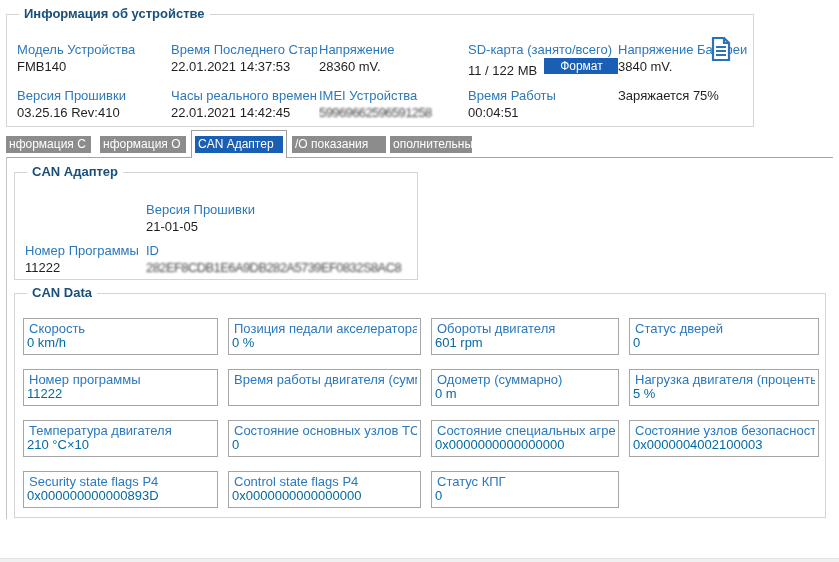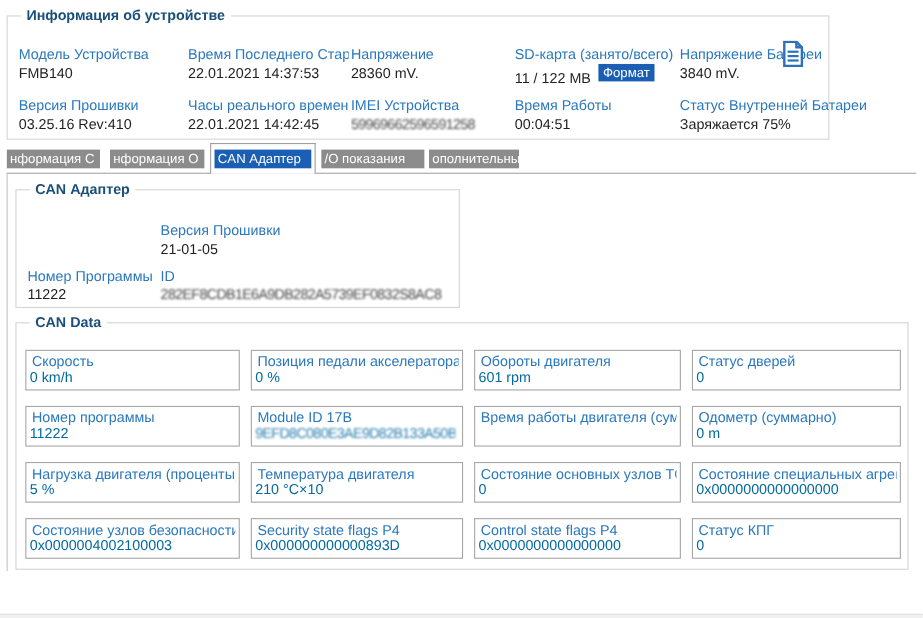--- a/index.html
+++ b/index.html
@@ -12,21 +12,21 @@
   .legend{
     position:absolute;top:-9px;left:12px;background:#fff;padding:0 5px;
     font-weight:bold;color:#1a4f7a;font-size:13px;white-space:nowrap;
   }
   
   .hfield{position:absolute;overflow:hidden;}
   .flabel{color:#2b78bd;font-size:13px;line-height:17px;white-space:nowrap;overflow:hidden;}
   .fvalue{color:#1f1f1f;font-size:13px;line-height:18px;white-space:nowrap;overflow:hidden;}
   .format-btn{
     display:inline-block;background:#1b5fb5;color:#fff;font-size:12px;line-height:16px;
-    padding:0 4px;margin-left:7px;vertical-align:1px;cursor:pointer;overflow:hidden;
+    padding:0 16px;margin-left:7px;vertical-align:1px;cursor:pointer;overflow:hidden;
   }
   .doc-icon{position:absolute;right:22px;top:22px;width:20px;height:24px;}
   
   .pane-top-line{position:absolute;left:6px;top:157px;width:827px;border-top:1px solid #a6a6a6;z-index:1;}
   .pane-left-line{position:absolute;left:6px;top:157px;height:362px;border-left:1px solid #c4c4c4;z-index:1;}
   .tabs{position:absolute;left:6px;top:130px;height:28px;display:flex;align-items:center;z-index:2;}
   .tab{
     height:24px;box-sizing:border-box;display:flex;align-items:center;
     background:transparent;cursor:pointer;overflow:hidden;flex:none;
   }
@@ -97,21 +97,20 @@
     </div>
     <div class="hfield" style="left:312px;top:72px;width:143px;">
       <div class="flabel">IMEI Устройства</div>
       <div class="fvalue blurred">59969662596591258</div>
     </div>
     <div class="hfield" style="left:461px;top:72px;width:146px;">
       <div class="flabel">Время Работы</div>
       <div class="fvalue">00:04:51</div>
     </div>
     <div class="hfield" style="left:611px;top:72px;width:186px;">
-      <div class="flabel">Статус Внутренней Батареи</div>
       <div class="fvalue">Заряжается 75%</div>
     </div>
 
     <svg class="doc-icon" viewBox="0 0 20 24">
       <path d="M2 1 h11 l5 5 v17 h-16 z" fill="#ffffff" stroke="#2b72b8" stroke-width="2.2"></path>
       <path d="M13 1 v5 h5" fill="none" stroke="#2b72b8" stroke-width="2.2"></path>
       <rect x="5" y="9" width="10" height="2" fill="#2b72b8"></rect>
       <rect x="5" y="13" width="10" height="2" fill="#2b72b8"></rect>
       <rect x="5" y="17" width="10" height="2" fill="#2b72b8"></rect>
     </svg>
@@ -174,24 +173,20 @@
       <div class="cell">
         <div class="clabel">Статус дверей</div>
         <div class="cvalue">0</div>
       </div>
 
       <div class="cell">
         <div class="clabel">Номер программы</div>
         <div class="cvalue">11222</div>
       </div>
       <div class="cell">
-        <div class="clabel">Module ID 17B</div>
-        <div class="cvalue blurred">9EFD8C080E3AE9D82B133A50B130DB</div>
-      </div>
-      <div class="cell">
         <div class="clabel">Время работы двигателя (суммар</div>
       </div>
       <div class="cell">
         <div class="clabel">Одометр (суммарно)</div>
         <div class="cvalue">0 m</div>
       </div>
 
       <div class="cell">
         <div class="clabel">Нагрузка двигателя (проценты)</div>
         <div class="cvalue">5 %</div>

